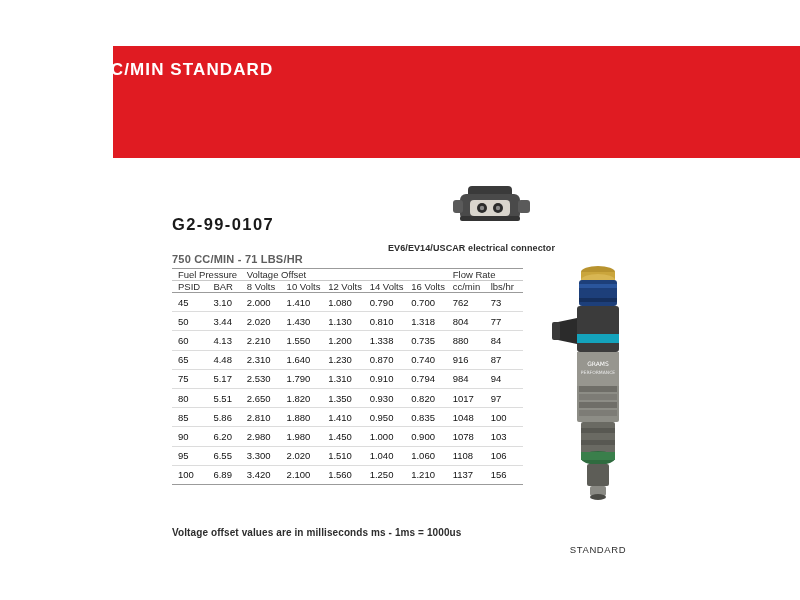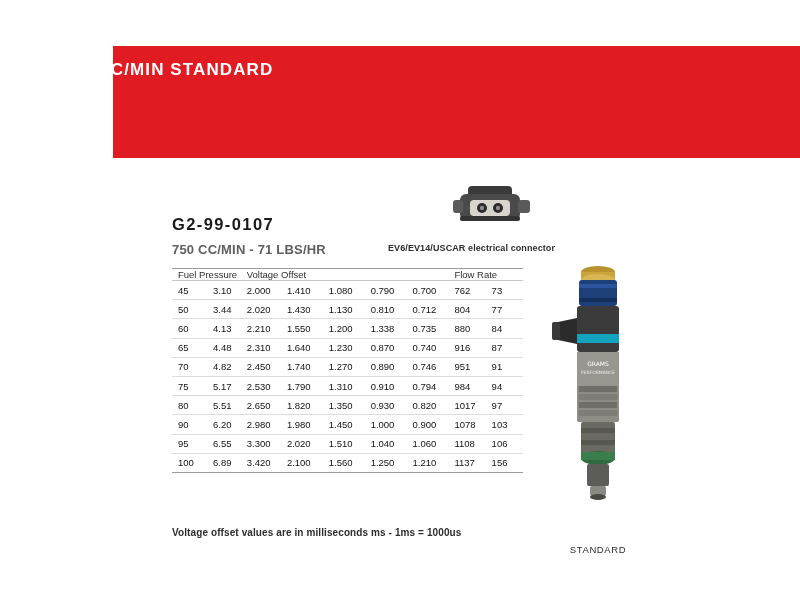--- a/index.html
+++ b/index.html
@@ -45,25 +45,25 @@
   }
   .part-number {
     font-size: 16.5px;
     font-weight: bold;
     letter-spacing: 1.4px;
     color: #1a1a1a;
     margin: 0;
     line-height: 1.1;
   }
   .part-sub {
-    font-size: 13px;
+    font-size: 11px;
     font-weight: bold;
     color: #5e5e5e;
     letter-spacing: 0.2px;
-    margin-top: 9px;
+    margin-top: 20px;
   }
 
   
   .connector-wrap {
     position: absolute;
     left: 452px;
     top: 182px;
     width: 80px;
     height: 46px;
   }
@@ -199,41 +199,52 @@
 <div class="connector-note">EV6/EV14/USCAR electrical connector</div>
 
 <div class="table-wrap">
   <table class="spec">
     <thead>
       <tr class="grp-row">
         <th class="left" colspan="2">Fuel Pressure</th>
         <th colspan="5">Voltage Offset</th>
         <th colspan="2">Flow Rate</th>
       </tr>
+      <tr class="hdr-row">
+        <th class="c0 pad">PSID</th>
+        <th class="c1">BAR</th>
+        <th class="c2">8 Volts</th>
+        <th class="c3">10 Volts</th>
+        <th class="c4">12 Volts</th>
+        <th class="c5">14 Volts</th>
+        <th class="c6">16 Volts</th>
+        <th class="c7">cc/min</th>
+        <th class="c8">lbs/hr</th>
+      </tr>
     </thead>
     <tbody>
       <tr>
         <td class="c0 pad">45</td>
         <td class="c1">3.10</td>
         <td class="c2">2.000</td>
         <td class="c3">1.410</td>
         <td class="c4">1.080</td>
         <td class="c5">0.790</td>
         <td class="c6">0.700</td>
         <td class="c7">762</td>
         <td class="c8">73</td>
       </tr>
       <tr>
         <td class="c0 pad">50</td>
         <td class="c1">3.44</td>
         <td class="c2">2.020</td>
         <td class="c3">1.430</td>
         <td class="c4">1.130</td>
         <td class="c5">0.810</td>
-        <td class="c6">0.712</td>
+        <td class="c6">1.318</td>
         <td class="c7">804</td>
         <td class="c8">77</td>
       </tr>
       <tr>
         <td class="c0 pad">60</td>
         <td class="c1">4.13</td>
         <td class="c2">2.210</td>
         <td class="c3">1.550</td>
         <td class="c4">1.200</td>
         <td class="c5">1.338</td>
@@ -246,31 +257,20 @@
         <td class="c1">4.48</td>
         <td class="c2">2.310</td>
         <td class="c3">1.640</td>
         <td class="c4">1.230</td>
         <td class="c5">0.870</td>
         <td class="c6">0.740</td>
         <td class="c7">916</td>
         <td class="c8">87</td>
       </tr>
       <tr>
-        <td class="c0 pad">70</td>
-        <td class="c1">4.82</td>
-        <td class="c2">2.450</td>
-        <td class="c3">1.740</td>
-        <td class="c4">1.270</td>
-        <td class="c5">0.890</td>
-        <td class="c6">0.746</td>
-        <td class="c7">951</td>
-        <td class="c8">91</td>
-      </tr>
-      <tr>
         <td class="c0 pad">75</td>
         <td class="c1">5.17</td>
         <td class="c2">2.530</td>
         <td class="c3">1.790</td>
         <td class="c4">1.310</td>
         <td class="c5">0.910</td>
         <td class="c6">0.794</td>
         <td class="c7">984</td>
         <td class="c8">94</td>
       </tr>
@@ -279,20 +279,31 @@
         <td class="c1">5.51</td>
         <td class="c2">2.650</td>
         <td class="c3">1.820</td>
         <td class="c4">1.350</td>
         <td class="c5">0.930</td>
         <td class="c6">0.820</td>
         <td class="c7">1017</td>
         <td class="c8">97</td>
       </tr>
       <tr>
+        <td class="c0 pad">85</td>
+        <td class="c1">5.86</td>
+        <td class="c2">2.810</td>
+        <td class="c3">1.880</td>
+        <td class="c4">1.410</td>
+        <td class="c5">0.950</td>
+        <td class="c6">0.835</td>
+        <td class="c7">1048</td>
+        <td class="c8">100</td>
+      </tr>
+      <tr>
         <td class="c0 pad">90</td>
         <td class="c1">6.20</td>
         <td class="c2">2.980</td>
         <td class="c3">1.980</td>
         <td class="c4">1.450</td>
         <td class="c5">1.000</td>
         <td class="c6">0.900</td>
         <td class="c7">1078</td>
         <td class="c8">103</td>
       </tr>

